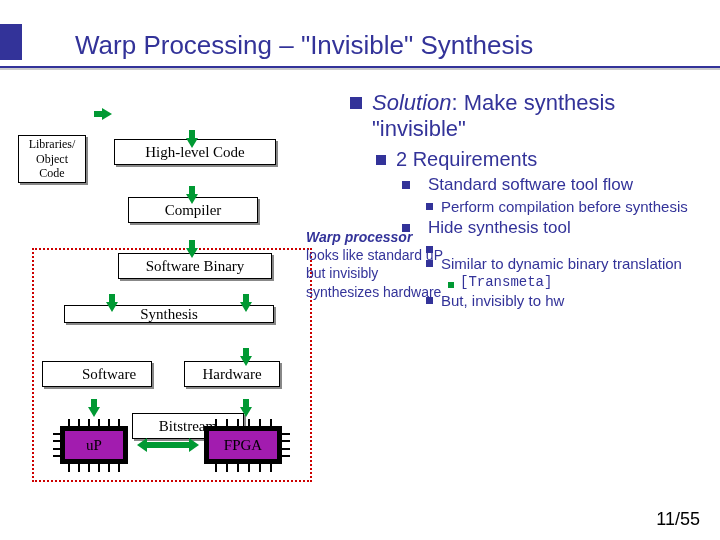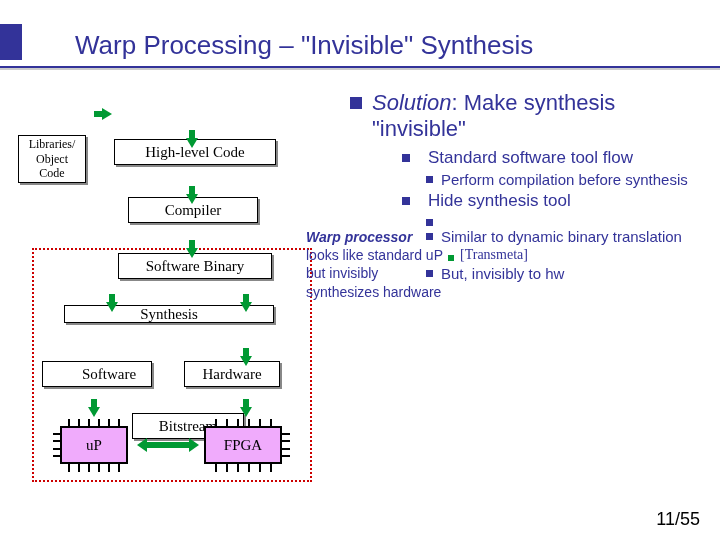--- a/index.html
+++ b/index.html
@@ -22,21 +22,21 @@
   .compiler { left: 110px; top: 62px; width: 130px; height: 26px; }
   .swbinary { left: 100px; top: 118px; width: 154px; height: 26px; }
   
   .dotted-group { position: absolute; left: 14px; top: 158px; width: 280px; height: 234px; border: 2px dotted #cc0000; }
   
   .synthesis { left: 46px; top: 170px; width: 210px; height: 18px; }
   .software { left: 24px; top: 226px; width: 110px; height: 26px; padding-left: 24px; }
   .hardware { left: 166px; top: 226px; width: 96px; height: 26px; }
   .bitstream { left: 114px; top: 278px; width: 112px; height: 26px; }
   
-  .chip { border: 2px solid #000000; background: #f0abfc; font-family: Georgia, serif; font-size: 15px; display: flex; align-items: center; justify-content: center; position: absolute; }
+  .chip { border: 5px solid #000000; background: #a21caf; font-family: Georgia, serif; font-size: 15px; display: flex; align-items: center; justify-content: center; position: absolute; }
   .up-chip { left: 42px; top: 336px; width: 68px; height: 38px; }
   .fpga-chip { left: 186px; top: 336px; width: 78px; height: 38px; }
   
   
   .pins-h { position: absolute; height: 8px; display: flex; justify-content: space-around; }
   .pins-h span { width: 2px; height: 8px; background: #000; }
   .pins-v { position: absolute; width: 8px; display: flex; flex-direction: column; justify-content: space-around; }
   .pins-v span { width: 8px; height: 2px; background: #000; }
   
   
@@ -58,21 +58,21 @@
   
   .lvl2 { display:flex; align-items:flex-start; gap:10px; font-size:20px; color:#333399; font-family:Verdana,sans-serif; margin-left:26px; margin-top:4px; margin-bottom:4px; }
   .lvl2 .sq { width:10px; height:10px; background:#333399; margin-top:7px; flex-shrink:0; }
   
   .lvl3 { display:flex; align-items:flex-start; gap:18px; font-size:17px; color:#333399; font-family:Verdana,sans-serif; margin-left:52px; margin-top:3px; margin-bottom:3px; }
   .lvl3 .sq { width:8px; height:8px; background:#333399; margin-top:6px; flex-shrink:0; }
   
   .lvl4 { display:flex; align-items:flex-start; gap:8px; font-size:15px; color:#333399; font-family:Verdana,sans-serif; margin-left:76px; margin-top:2px; margin-bottom:2px; }
   .lvl4 .sq { width:7px; height:7px; background:#333399; margin-top:5px; flex-shrink:0; }
   
-  .lvl5 { display:flex; align-items:center; gap:6px; font-size:14px; color:#333399; font-family:Liberation Serif, serif; margin-left:98px; margin-top:2px; }
+  .lvl5 { display:flex; align-items:center; gap:6px; font-size:14px; color:#333399; font-family:Liberation Mono, monospace; margin-left:98px; margin-top:2px; }
   .lvl5 .sq { width:6px; height:6px; background:#009933; margin-top:5px; flex-shrink:0; }
   
   
   .annotation { position: absolute; left: 306px; top: 228px; width: 140px; font-family: Verdana, sans-serif; font-size: 14px; color: #333399; line-height: 1.3; }
   .annotation .ital { font-style: italic; font-weight: bold; }
   
   .pagenum { position: absolute; right: 20px; bottom: 10px; font-size: 18px; color: #000; font-family: Verdana, sans-serif; }
 </style>
 </head>
 <body>
@@ -160,20 +160,24 @@
 <div class="annotation">
   <span class="ital">Warp processor</span>
   <span>looks like standard uP but invisibly synthesizes hardware</span>
 </div>
 
 <div class="bullets">
   <div class="lvl1">
     <div class="sq"></div>
     <div><span class="it">Solution</span><span>: Make synthesis "invisible"</span></div>
   </div>
+  <div class="lvl2">
+    <div class="sq"></div>
+    <div>2 Requirements</div>
+  </div>
   <div class="lvl3">
     <div class="sq"></div>
     <div>Standard software tool flow</div>
   </div>
   <div class="lvl4">
     <div class="sq"></div>
     <div>Perform compilation before synthesis</div>
   </div>
   <div class="lvl3">
     <div class="sq"></div>

